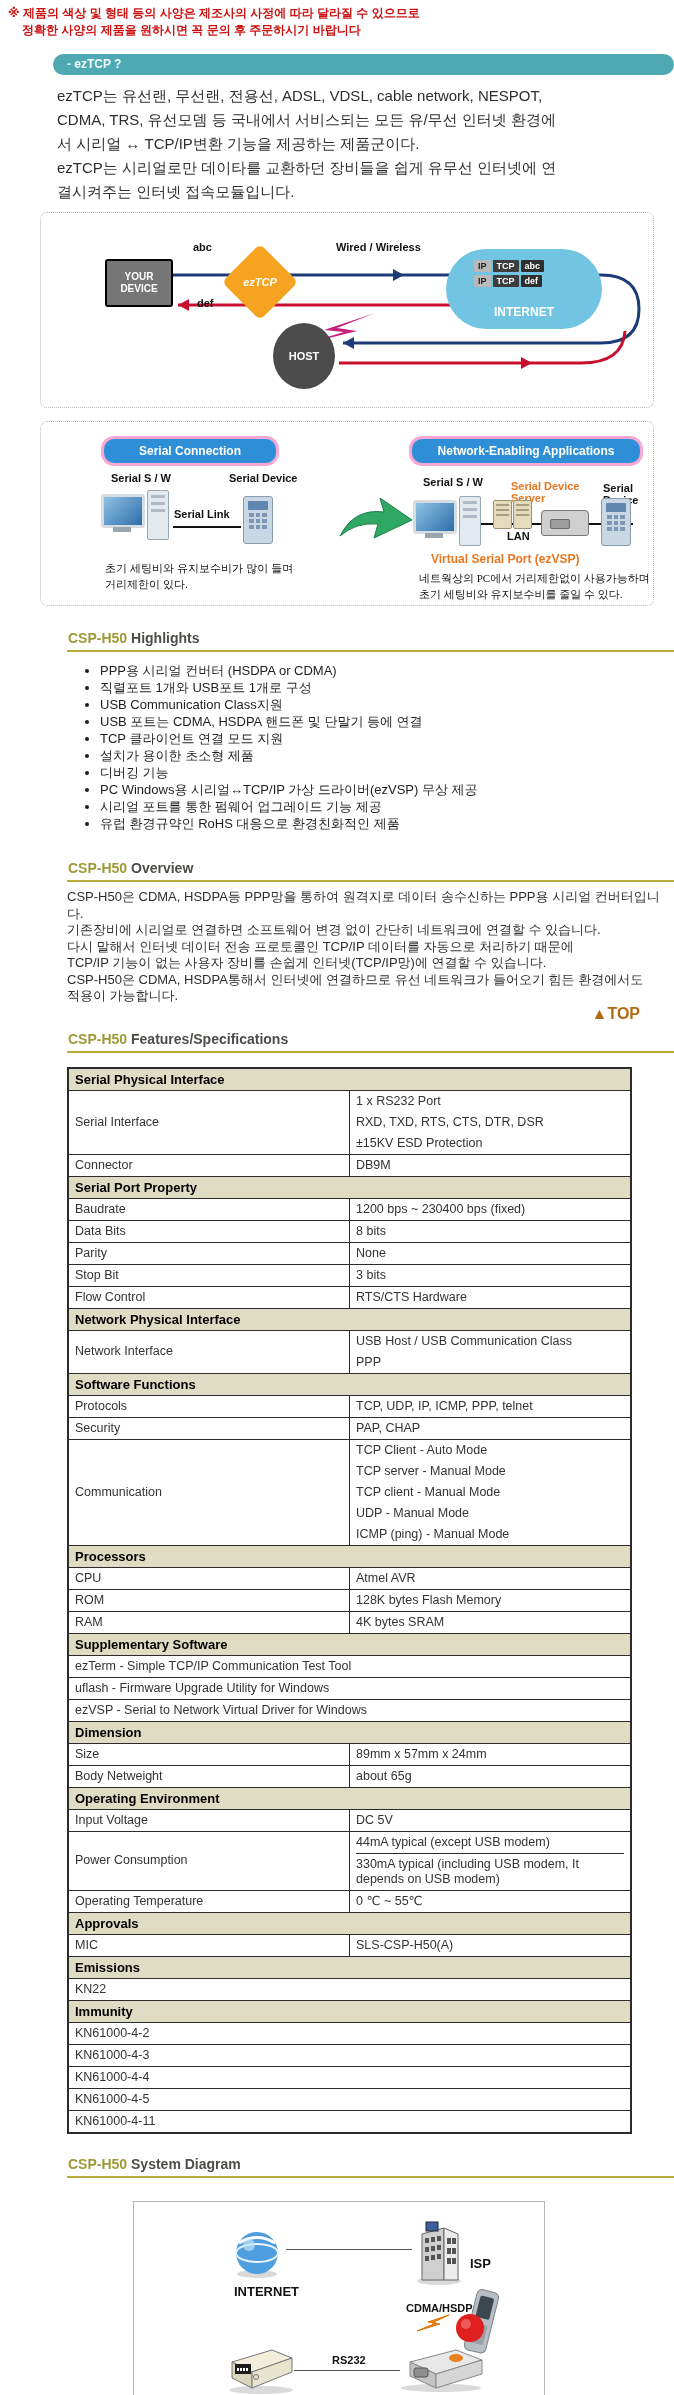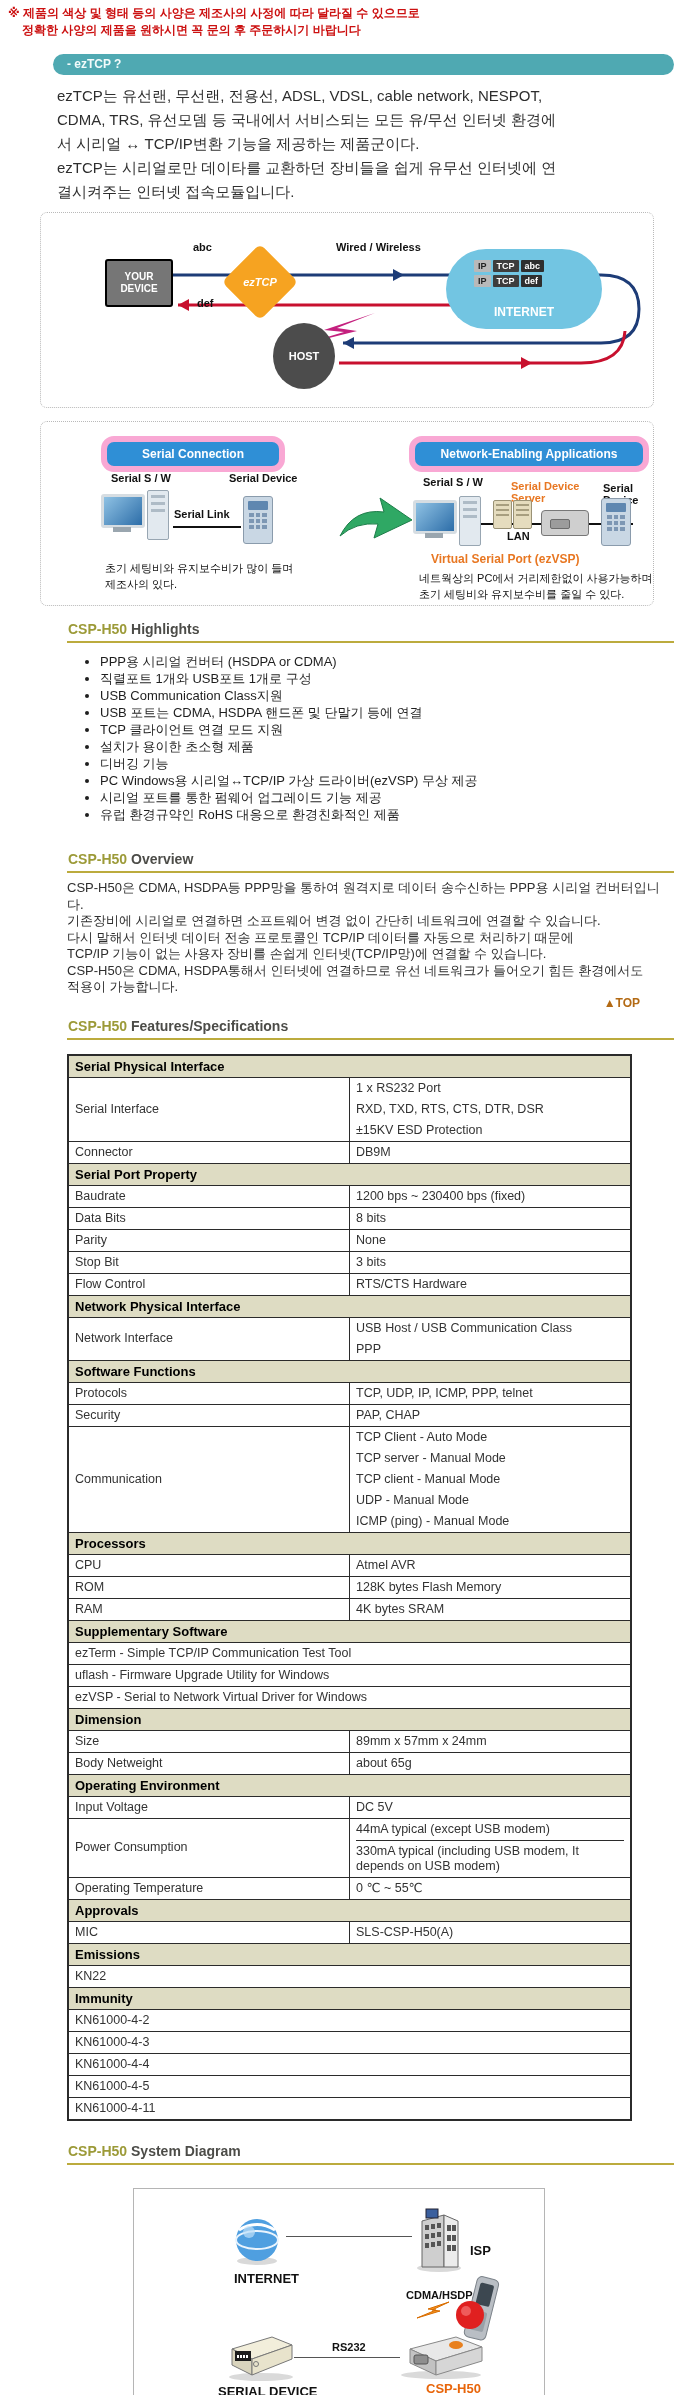--- a/index.html
+++ b/index.html
@@ -24,46 +24,46 @@
   .inet-blob{position:absolute;left:405px;top:36px;width:156px;height:80px;background:#72c5e2;border-radius:40px;}
   .chip-rows{position:absolute;left:28px;top:11px;}
   .chip-row{display:flex;gap:2px;margin-bottom:3px;}
   .chip{font-size:9px;font-weight:bold;padding:1px 4px;border-radius:1px;}
   .chip.ip{background:#b9b9b9;color:#222;}
   .chip.tcp{background:#3d3d3d;color:#fff;}
   .chip.pay{background:#2e2e2e;color:#fff;}
   .inet-label{position:absolute;left:0;right:0;bottom:10px;text-align:center;color:#fff;font-weight:bold;font-size:12px;}
   .host-circle{position:absolute;left:232px;top:110px;width:62px;height:66px;background:#4c4c4c;border-radius:50%;display:flex;align-items:center;justify-content:center;color:#fff;font-weight:bold;font-size:11px;}
   
-  .pill-blue{position:absolute;height:24px;line-height:24px;background:#2f8fd6;border:6px solid #f9a8d4;border-radius:13px;color:#fff;font-weight:bold;font-size:12px;text-align:center;}
+  .pill-blue{position:absolute;height:24px;line-height:24px;background:#2f8fd6;border:3px solid #f9a8d4;border-radius:13px;color:#fff;font-weight:bold;font-size:12px;text-align:center;}
   .cap{position:absolute;font-size:11px;color:#111;line-height:16px;white-space:nowrap;}
   .monitor{position:absolute;width:38px;height:28px;background:linear-gradient(135deg,#8fc2e4,#2c6da8);border:3px solid #d6dde2;border-radius:3px;}
   .mon-stand{position:absolute;width:18px;height:5px;background:#9aa6af;}
   .tower{position:absolute;width:20px;height:48px;background:#e2e9ef;border:1px solid #98a6b2;border-radius:2px;}
   .tower i{display:block;height:3px;background:#aebbc6;margin:4px 3px 0 3px;}
   .keypad{position:absolute;width:28px;height:46px;background:#c9d7e4;border:1px solid #8a9bac;border-radius:3px;}
   .keypad b{display:block;height:9px;background:#5f87b0;margin:4px 4px 3px 4px;border-radius:1px;}
   .keypad s{display:grid;grid-template-columns:repeat(3,1fr);gap:2px;margin:0 5px;text-decoration:none;}
   .keypad s i{height:4px;background:#7d97b4;}
   .server{position:absolute;width:17px;height:27px;background:#e5dcbe;border:1px solid #9a9276;border-radius:2px;}
   .server i{display:block;height:2px;background:#a79e7f;margin:3px 2px 0 2px;}
   .devbox{position:absolute;width:46px;height:24px;background:#cfcfcf;border:1px solid #777;border-radius:4px 4px 3px 3px;}
   .devbox i{position:absolute;left:8px;top:8px;width:18px;height:8px;background:#9c9c9c;border:1px solid #6c6c6c;border-radius:2px;}
   .hline{position:absolute;height:2px;background:#111;}
   
   .sec-title{margin:0 0 0 67px;padding:0 0 4px 1px;border-bottom:2px solid #bcab3d;font-size:14px;font-weight:bold;}
   .sec-title .model{color:#9c9a38;}
   .sec-title .rest{color:#4c4c48;}
-  .mt-hl{margin-top:15px;} .mt-ov{margin-top:28px;} .mt-sp{margin-top:8px;} .mt-sd{margin-top:22px;}
+  .mt-hl{margin-top:24px;} .mt-ov{margin-top:28px;} .mt-sp{margin-top:8px;} .mt-sd{margin-top:22px;}
   
   ul.highlights{margin:10px 0 0 0;padding:0 0 0 100px;font-size:13px;line-height:17px;color:#1e1e1e;}
   ul.highlights li{margin:0;}
   
   .overview-text{margin:7px 0 0 67px;font-size:13px;line-height:16.5px;color:#2e2e2e;}
-  .top-link{display:block;text-align:right;margin:0 34px 0 0;color:#b36a14;font-weight:bold;font-size:12px;text-decoration:none;}
+  .top-link{display:block;text-align:right;margin:0 34px 0 0;color:#b36a14;font-weight:bold;font-size:16px;text-decoration:none;}
   
   table.spec{margin:14px 0 0 67px;border-collapse:collapse;width:565px;border:2px solid #2b2b2b;table-layout:fixed;}
   table.spec td{border:1px solid #2b2b2b;font-size:12.5px;line-height:15px;color:#333;padding:3px 6px;vertical-align:middle;word-wrap:break-word;}
   table.spec td.lbl{width:112px;}
   table.spec tr.sec-row td{background:#dedcc3;color:#000;font-weight:bold;font-size:13px;}
   table.spec td.multi{padding:0 6px;}
   table.spec td.multi .line{padding:3px 0;}
   table.spec td.split .line + .line{border-top:1px solid #2b2b2b;}
   
   .box3{margin:23px 0 0 133px;width:410px;height:224px;border:1px solid #b5b5b5;position:relative;background:#fff;}
@@ -152,21 +152,21 @@
         <i></i>
         <i></i>
         <i></i>
         <i></i>
         <i></i>
         <i></i>
       </s>
     </div>
   <div class="cap" style="left:64px;top:138px;">
     <div>초기 세팅비와 유지보수비가 많이 들며</div>
-    <div>제조사의 있다.</div>
+    <div>거리제한이 있다.</div>
   </div>
 
   <svg style="position:absolute;left:295px;top:70px;" width="80" height="60" viewBox="0 0 80 60">
     <path d="M4,44 Q18,16 48,20 L44,6 L76,28 L38,46 L42,32 Q20,30 4,44 Z" fill="#2fa864" stroke="#1d7d49" stroke-width="1"></path>
   </svg>
 
   <div class="pill-blue" style="left:368px;top:14px;width:228px;">Network-Enabling Applications</div>
   <div class="lbl-b" style="left:382px;top:54px;">Serial S / W</div>
   <div class="lbl-o" style="left:470px;top:58px;">
     <div>Serial Device</div>
@@ -206,21 +206,21 @@
         <i></i>
         <i></i>
         <i></i>
         <i></i>
         <i></i>
         <i></i>
         <i></i>
       </s>
     </div>
   <div class="lbl-o" style="left:390px;top:130px;font-size:12px;">Virtual Serial Port (ezVSP)</div>
-  <div class="cap" style="left:378px;top:148px;">
+  <div class="cap" style="left:378px;top:148px;font-family:Liberation Serif, serif;">
     <div>네트웍상의 PC에서 거리제한없이 사용가능하며</div>
     <div>초기 세팅비와 유지보수비를 줄일 수 있다.</div>
   </div>
 </div>
 
 <h3 class="sec-title mt-hl"><span class="model">CSP-H50</span> <span class="rest">Highlights</span></h3>
 <ul class="highlights" id="highlights-list">
     <li>PPP용 시리얼 컨버터 (HSDPA or CDMA)</li>
     <li>직렬포트 1개와 USB포트 1개로 구성</li>
     <li>USB Communication Class지원</li>

